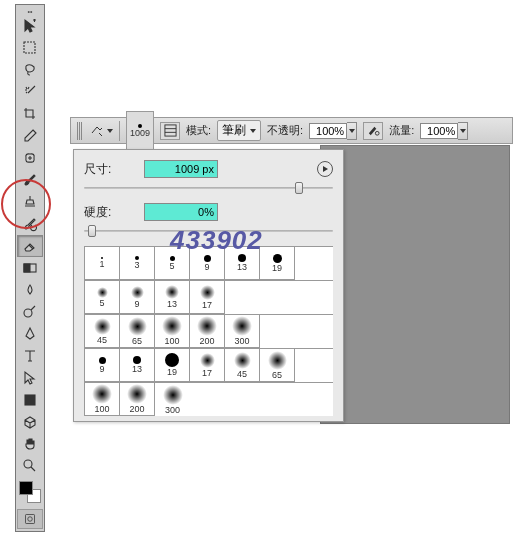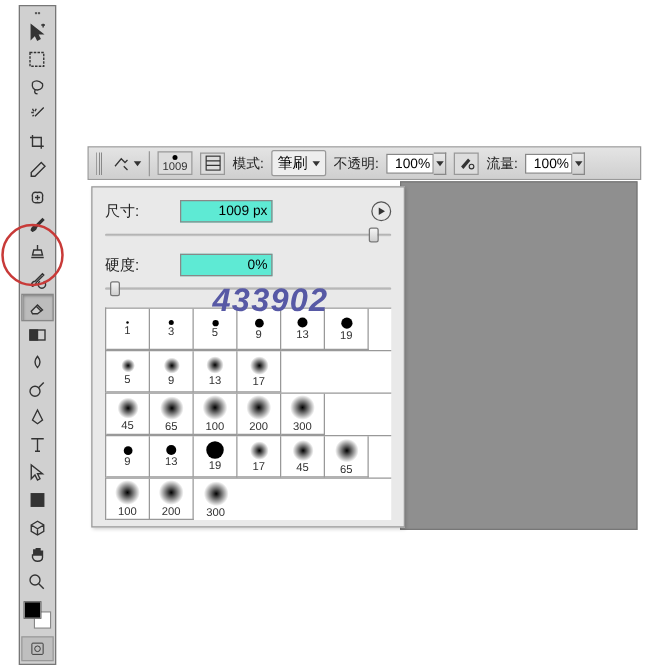--- a/index.html
+++ b/index.html
@@ -33,38 +33,38 @@
   
   .optbar {
     position:absolute; left:70px; top:117px; width:443px; height:27px;
     border:1px solid #999; background:linear-gradient(#e4e4e4,#cfcfcf);
     display:flex; align-items:center; gap:6px; padding:0 6px; font-size:11px;
   }
   .grip2{width:6px;height:18px;background:repeating-linear-gradient(90deg,#888 0 1px,transparent 1px 2px);}
   .ob-btn{display:flex;align-items:center;gap:2px;cursor:pointer;}
   .ob-btn svg{width:16px;height:16px;stroke:#333;fill:#333;}
   .chev{width:0;height:0;border-left:3px solid transparent;border-right:3px solid transparent;border-top:4px solid #333;}
-  .num-dd{display:flex;flex-direction:column;align-items:center;justify-content:center;height:19px;padding:0 3px;border:1px solid #9a9a9a;background:#ddd;cursor:pointer;}
+  .num-dd{display:flex;flex-direction:column;align-items:center;justify-content:center;height:40px;padding:0 3px;border:1px solid #9a9a9a;background:#ddd;cursor:pointer;}
   .num-dd .dot{width:4px;height:4px;background:#000;border-radius:50%;}
   .num-dd .val{font-size:9px;color:#333;}
   .sep{width:1px;height:20px;background:#999;}
   .ob-lbl{color:#222;}
   .drop{display:flex;align-items:center;gap:4px;padding:1px 4px;border:1px solid #999;background:#eee;font-size:12px;cursor:pointer;border-radius:2px;}
   .pct-in{display:flex;align-items:center;}
   .pct-in input{width:38px;height:16px;font-size:11px;text-align:right;border:1px solid #888;padding:0 2px;background:#fff;}
   .pct-in .sp{width:10px;height:18px;border:1px solid #888;border-left:none;background:linear-gradient(#e8e8e8,#d0d0d0);display:flex;align-items:center;justify-content:center;}
   .ob-ico{width:20px;height:18px;border:1px solid #999;background:#ddd;display:flex;align-items:center;justify-content:center;cursor:pointer;}
   .ob-ico svg{width:13px;height:13px;}
 
   
   .canvas-pane{position:absolute;left:320px;top:145px;width:190px;height:279px;background:#8f8f8f;border:1px solid #777;}
 
   
   .panel{
-    position:absolute; left:73px; top:149px; width:251px; height:273px;
+    position:absolute; left:73px; top:149px; width:271px; height:273px;
     border:1px solid #999; background:#e9e9e9; padding:10px 10px 6px; font-size:12px;
     color:#222; box-shadow:1px 1px 3px rgba(0,0,0,.2);
   }
   .prow{display:flex;align-items:center;margin-bottom:3px;}
   .prow .lbl{width:60px;}
   .pin{width:74px;height:18px;font-size:11px;border:1px solid #888;text-align:right;padding:0 3px;background:#5eead4;}
   .play{margin-left:auto; width:16px;height:16px;border:1px solid #555;border-radius:50%;display:flex;align-items:center;justify-content:center;cursor:pointer;}
   .play::after{content:"";border-left:5px solid #333;border-top:3px solid transparent;border-bottom:3px solid transparent;margin-left:1px;}
   .slider{position:relative;height:14px;margin:1px 0 8px;}
   .slider .track{position:absolute;left:0;right:0;top:6px;height:2px;background:linear-gradient(#aaa,#ccc);border-radius:1px;}

